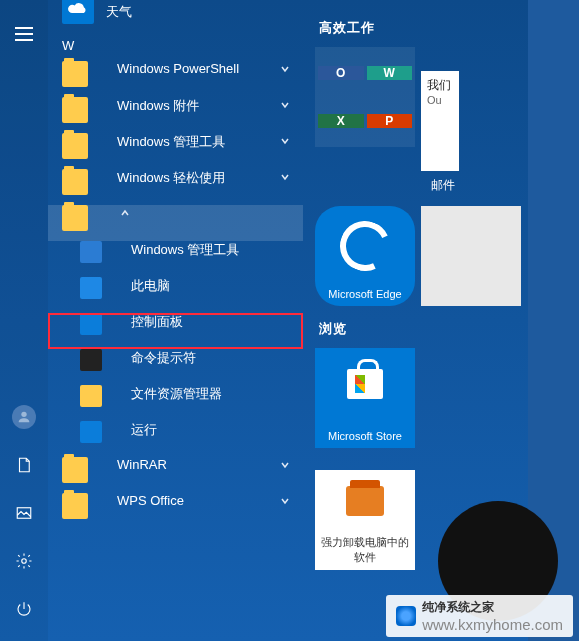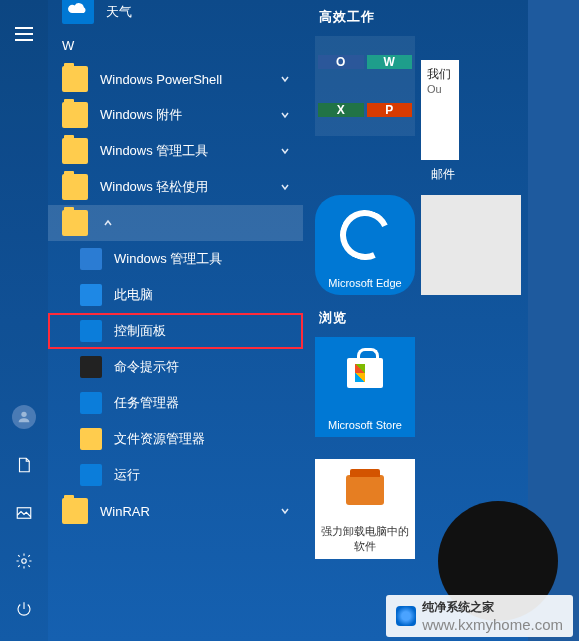--- a/index.html
+++ b/index.html
@@ -15,36 +15,36 @@
 .hamburger::before { content: ""; position: absolute; top: 4px; left: 0; right: 0; border-top: 2px solid #fff; }
 .avatar-circle { width: 24px; height: 24px; border-radius: 50%; background: #4a7bb5; display: flex; align-items: center; justify-content: center; }
 .avatar-circle svg { width: 16px; height: 16px; fill: #9cb8d8; }
 .rail-icon { width: 18px; height: 18px; stroke: #fff; fill: none; stroke-width: 1.5; }
 
 .app-list { width: 255px; overflow: hidden; color: #fff; font-size: 13px; padding-top: 0; }
 .truncated-item { height: 24px; display: flex; align-items: center; padding-left: 14px; gap: 12px; }
 .cloud-ico { width: 32px; height: 32px; background: #0078d4; border-radius: 2px; display: flex; align-items: center; justify-content: center; margin-top: -8px; }
 .section-letter { padding: 14px 14px 8px 14px; font-size: 13px; font-weight: 400; color: #fff; }
 
-.app-row { height: 36px; display: flex; align-items: center; padding: 0 10px 0 14px; gap: 12px; cursor: pointer; position: relative; }
+.app-row { height: 36px; display: flex; padding: 0 10px 0 14px; gap: 29px; cursor: pointer; position: relative; }
 .app-row.expanded { background: rgba(255,255,255,0.15); }
 .app-row.highlight { outline: 2px solid #ff2b3a; outline-offset: -2px; z-index: 2; }
 .sub { padding-left: 32px; }
 
 .app-ico { width: 26px; height: 26px; flex-shrink: 0; border-radius: 2px; display: flex; align-items: center; justify-content: center; }
 .folder-ico { background: #ffcc4d; position: relative; }
 .folder-ico::before { content:""; position:absolute; top:-3px; left:2px; width:10px; height:4px; background:#ffcc4d; border-radius:1px 1px 0 0; }
 .shield-ico { background: #0078d4; }
 .shield-ico svg { width: 18px; height: 18px; }
 .mini-ico { width: 22px; height: 22px; }
 .app-label { flex: 1; white-space: nowrap; overflow: hidden; text-overflow: ellipsis; color: #fff; font-size: 13px; }
 .chev { width: 16px; height: 16px; display: flex; align-items: center; justify-content: center; color: #dfe8f5; }
 .chev svg { width: 10px; height: 10px; stroke: currentColor; fill: none; stroke-width: 1.5; }
 
-.tiles-area { flex: 1; padding: 4px 0 0 12px; color: #fff; position: relative; }
+.tiles-area { flex: 1; padding: 15px 0 0 12px; color: #fff; position: relative; }
 .group-header { font-size: 13px; font-weight: 600; margin: 4px 0 10px 4px; letter-spacing: 1px; }
 
 .tile-row { display: flex; gap: 6px; margin-bottom: 6px; }
 .tile { display: flex; flex-direction: column; align-items: center; justify-content: flex-end; padding: 6px; color: #fff; font-size: 11px; text-align: center; }
 .tile.med { width: 100px; height: 100px; }
 .tile.mail { background: #ffffff; color: #333; width: 38px; height: 100px; align-items:flex-start;margin-top:24px; }
 .tile.office-cluster { width: 100px; height: 100px; background: rgba(255,255,255,0.08); display: grid; grid-template-columns: 1fr 1fr; grid-template-rows: 1fr 1fr; gap: 3px; padding: 3px; }
 .mini-tile { display:flex; align-items:center; justify-content:center; font-weight:bold; font-size:12px; color:#fff; }
 .mt-blue { background:#2b579a; } .mt-teal { background:#1e9e8b; } .mt-green { background:#217346; } .mt-red { background:#d83b01; }
 .tile .t-label { margin-top: auto; }
@@ -182,36 +182,41 @@
      </div>
         <div class="app-row sub highlight">
        <div class="app-ico mini-ico" style="background:#0b7dda;"></div>
        <span class="app-label">控制面板</span>
      </div>
         <div class="app-row sub ">
        <div class="app-ico mini-ico" style="background:#222;"></div>
        <span class="app-label">命令提示符</span>
      </div>
         <div class="app-row sub ">
-       <div class="app-ico mini-ico" style="background:#0b7dda;"></div>
-       <span class="app-label">任务管理器</span>
-     </div>
-        <div class="app-row sub ">
        <div class="app-ico mini-ico" style="background:#ffcc4d;"></div>
        <span class="app-label">文件资源管理器</span>
      </div>
         <div class="app-row sub ">
        <div class="app-ico mini-ico" style="background:#0b7dda;"></div>
        <span class="app-label">运行</span>
      </div>
       </div>
     <div id="apps-after">
         <div class="app-row">
        <div class="app-ico folder-ico"></div>
        <span class="app-label">WinRAR</span>
+       <span class="chev">
+            <svg viewBox="0 0 10 10">
+              <polyline points="2,3 5,7 8,3"></polyline>
+            </svg>
+          </span>
+     </div>
+        <div class="app-row">
+       <div class="app-ico folder-ico"></div>
+       <span class="app-label">WPS Office</span>
        <span class="chev">
             <svg viewBox="0 0 10 10">
               <polyline points="2,3 5,7 8,3"></polyline>
             </svg>
           </span>
      </div>
       </div>
   </div>
 
   <div class="tiles-area">

